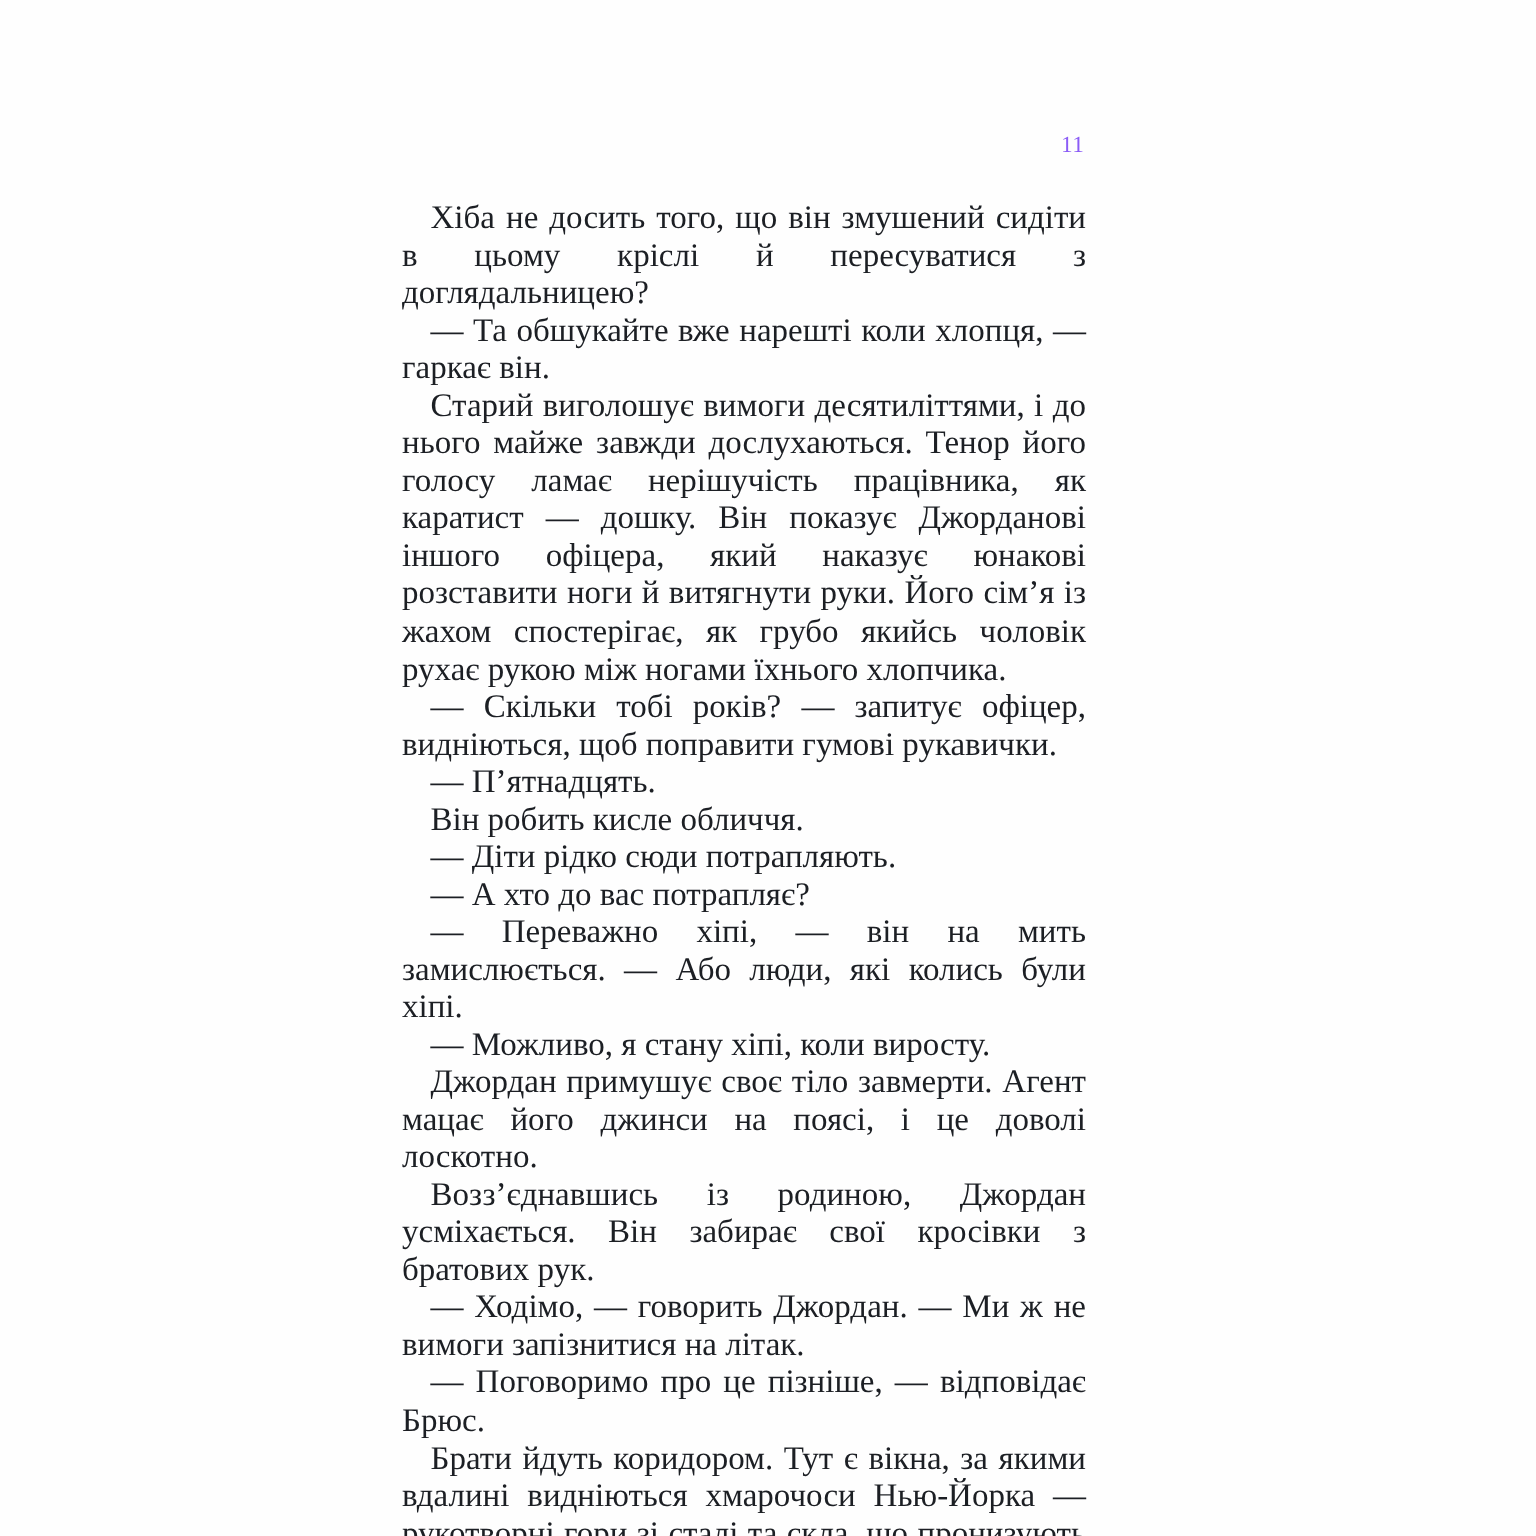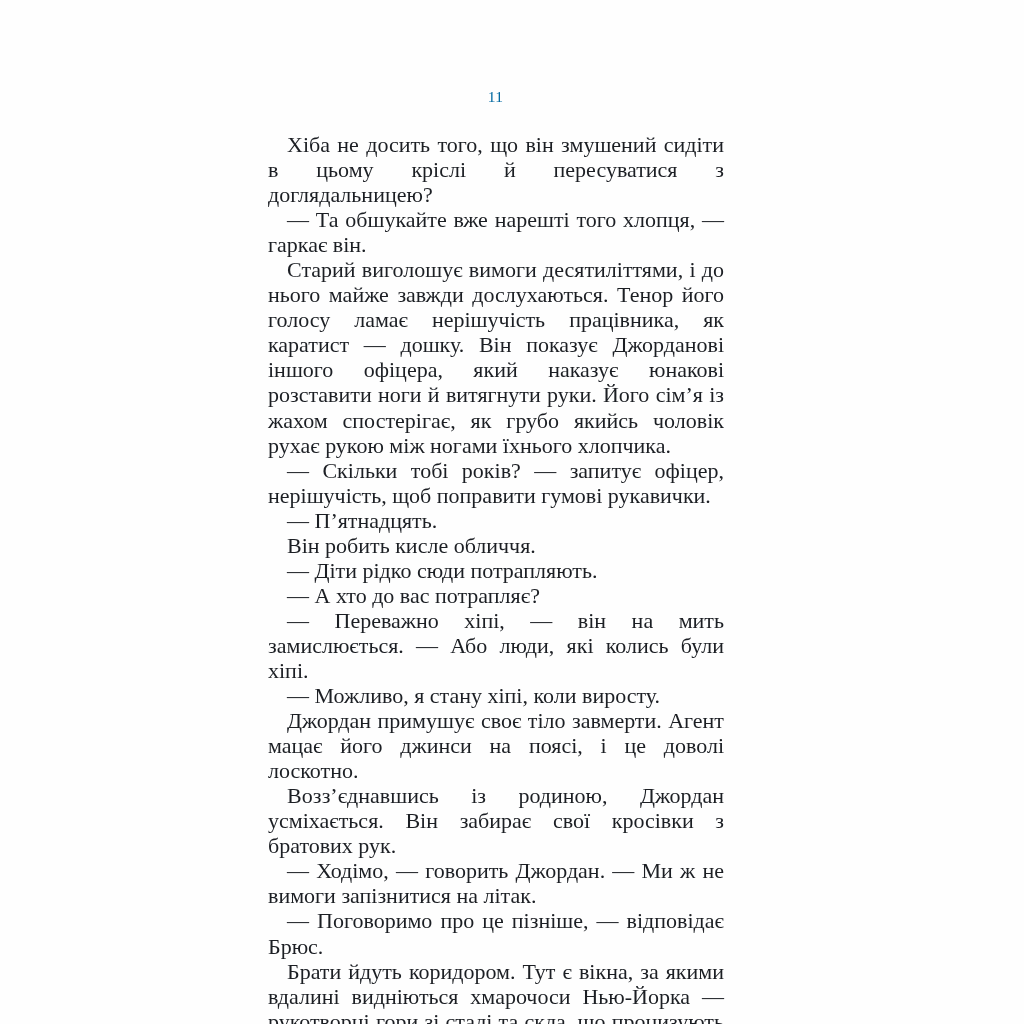--- a/index.html
+++ b/index.html
@@ -23,24 +23,24 @@
     background: #fefefe;
     box-sizing: border-box;
   }
 
   
   .folio {
     position: absolute;
     top: 89px;
     left: 268px;
     width: 455px;
-    text-align: center;
+    text-align: right;
     font-size: 15.5px;
     line-height: 1;
-    color: #0369a1;
+    color: #8b5cf6;
     letter-spacing: 0.4px;
   }
 
   
   .textblock {
     position: absolute;
     top: 132px;
     left: 268px;
     width: 456px;
     font-size: 22px;
@@ -65,23 +65,23 @@
 </style>
 </head>
 <body>
 
 <div class="page">
 
   <div class="folio">11</div>
 
   <div class="textblock">
     <p>Хіба не досить того, що він змушений сидіти в цьому кріслі й пересуватися з доглядальницею?</p>
-    <p>— Та обшукайте вже нарешті того хлопця, — гаркає він.</p>
+    <p>— Та обшукайте вже нарешті коли хлопця, — гаркає він.</p>
     <p>Старий виголошує вимоги десятиліттями, і до нього майже завжди дослухаються. Тенор його голосу ламає нерішучість працівника, як каратист — дошку. Він показує Джорданові іншого офіцера, який наказує юнакові розставити ноги й витягнути руки. Його сім’я із жахом спостерігає, як грубо якийсь чоловік рухає рукою між ногами їхнього хлопчика.</p>
-    <p>— Скільки тобі років? — запитує офіцер, нерішучість, щоб поправити гумові рукавички.</p>
+    <p>— Скільки тобі років? — запитує офіцер, видніються, щоб поправити гумові рукавички.</p>
     <p>— П’ятнадцять.</p>
     <p>Він робить кисле обличчя.</p>
     <p>— Діти рідко сюди потрапляють.</p>
     <p>— А хто до вас потрапляє?</p>
     <p>— Переважно хіпі, — він на мить замислюється. — Або люди, які колись були хіпі.</p>
     <p>— Можливо, я стану хіпі, коли виросту.</p>
     <p>Джордан примушує своє тіло завмерти. Агент мацає його джинси на поясі, і це доволі лоскотно.</p>
     <p>Возз’єднавшись із родиною, Джордан усміхається. Він забирає свої кросівки з братових рук.</p>
     <p>— Ходімо, — говорить Джордан. — Ми ж не вимоги запізнитися на літак.</p>
     <p>— Поговоримо про це пізніше, — відповідає Брюс.</p>

